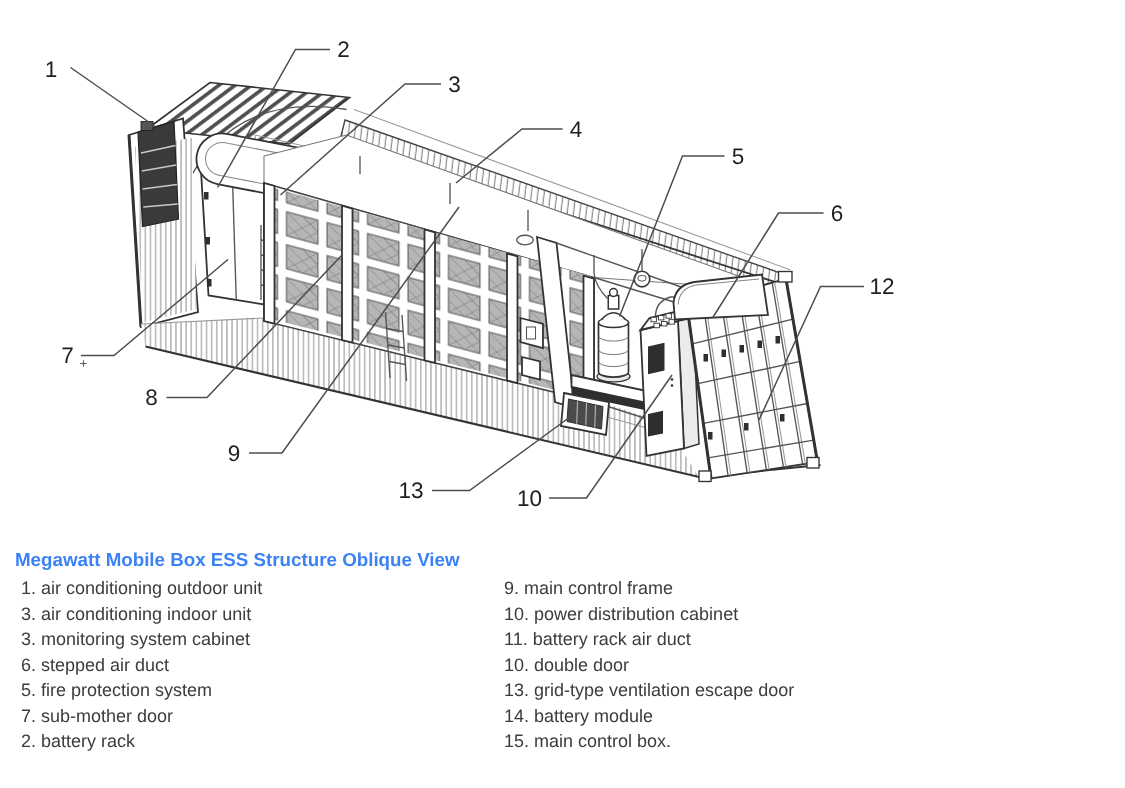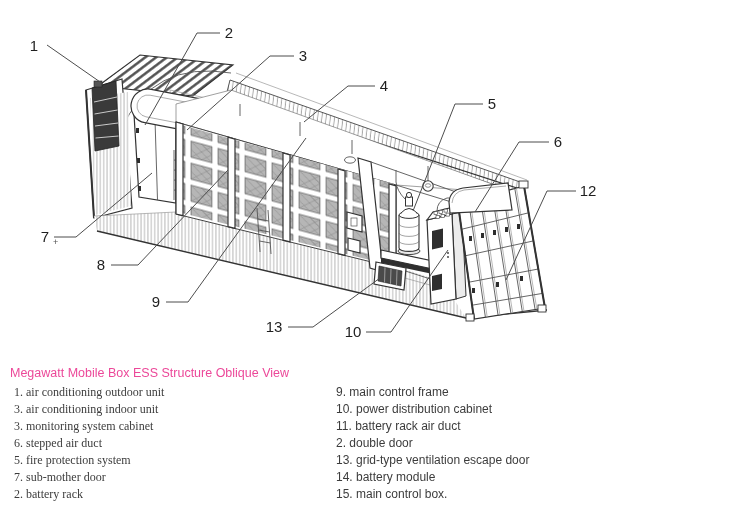--- a/index.html
+++ b/index.html
@@ -1,22 +1,22 @@
 <!DOCTYPE html>
 <html><head>
 <meta charset="utf-8">
 <style>
   html,body{margin:0;padding:0;background:#fff;}
   .page{position:relative;width:750px;height:525px;background:#ffffff;overflow:hidden;
         font-family:"Liberation Sans",sans-serif;}
   .drawing{position:absolute;left:0;top:0;}
-  .title{position:absolute;left:10px;top:366px;font-size:12.5px;font-weight:normal;color:#ec4899;white-space:nowrap;}
+  .title{position:absolute;left:10px;top:366px;font-size:12.5px;font-weight:bold;color:#3b82f6;white-space:nowrap;}
   .col{position:absolute;top:384px;font-size:12px;color:#3c3c3c;}
   .col .li{height:17px;line-height:17px;white-space:nowrap;}
-  .col-left{left:14px;font-family:Liberation Serif, serif;}
+  .col-left{left:14px;}
   .col-right{left:316px;margin-left:20px;}
   
   .ol{fill:#ffffff;stroke:#333333;stroke-width:1.2;}
   .ln{stroke:#555555;stroke-width:0.9;fill:none;}
   .thin{stroke:#9a9a9a;stroke-width:0.7;fill:none;}
   .leader{fill:none;stroke:#4d4d4d;stroke-width:1;}
   .callout-num{font-size:15px;fill:#1f1f1f;text-anchor:middle;font-family:"Liberation Sans",sans-serif;}
   .dark{fill:#2e2e2e;stroke:none;}
 </style>
 </head>
@@ -269,19 +269,19 @@
     <div class="li">6. stepped air duct</div>
     <div class="li">5. fire protection system</div>
     <div class="li">7. sub-mother door</div>
     <div class="li">2. battery rack</div>
   </div>
 
   <div class="col col-right">
     <div class="li">9. main control frame</div>
     <div class="li">10. power distribution cabinet</div>
     <div class="li">11. battery rack air duct</div>
-    <div class="li">2. double door</div>
+    <div class="li">10. double door</div>
     <div class="li">13. grid-type ventilation escape door</div>
     <div class="li">14. battery module</div>
     <div class="li">15. main control box.</div>
   </div>
 
 </div>
 
 </body></html>

